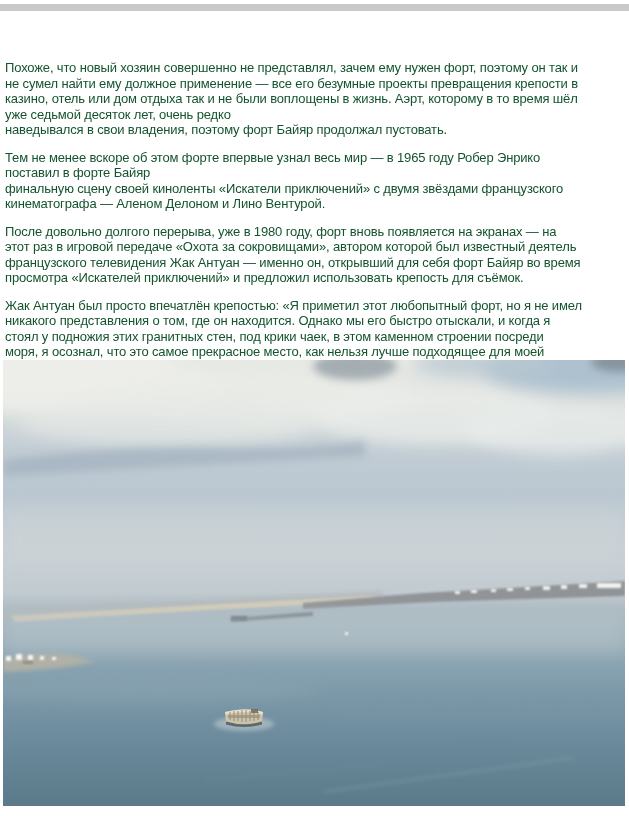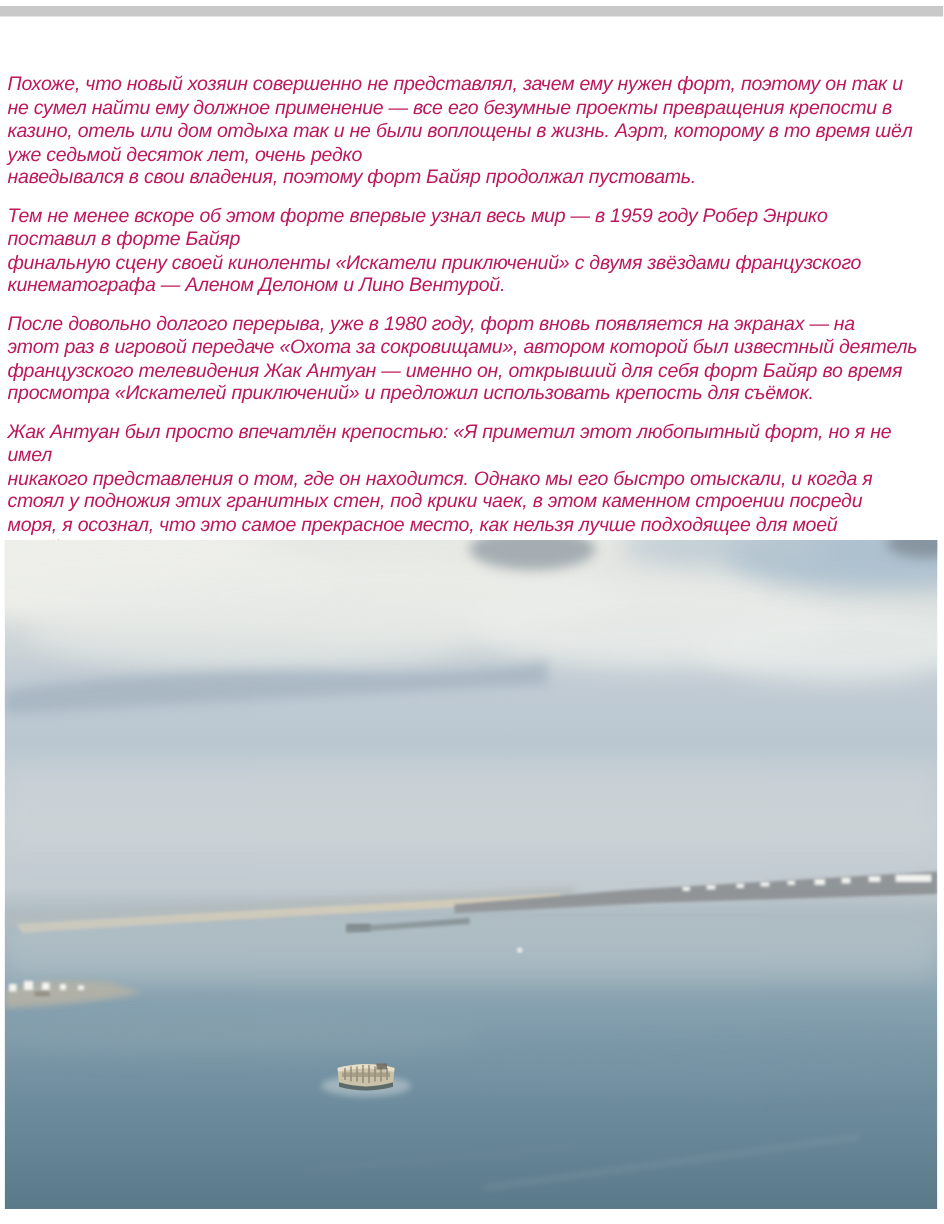--- a/index.html
+++ b/index.html
@@ -8,42 +8,42 @@
     background:#ffffff;font-family:"Liberation Sans",sans-serif;
   }
   .top-bar{
     position:absolute;left:0;top:4px;width:629px;height:7px;
     background:#c9c9c9;
   }
   .article{
     position:absolute;left:5px;top:48px;width:619px;color:#333333;
   }
   .article p{
-    margin:0 0 10px 0;font-size:13px;line-height:15.5px;
-    white-space:pre-line;letter-spacing:-0.15px;color:#be185d;font-style:italic;
+    margin:12px 0 10px 0;font-size:13px;line-height:15.5px;
+    white-space:pre-line;letter-spacing:-0.15px;color:#14532d;
   }
   .photo-wrap{
     position:absolute;left:3px;top:360px;width:622px;height:446px;overflow:hidden;
   }
   .photo-wrap svg{display:block;}
 </style>
 </head>
 <body>
 
 <div class="page">
 
   <div class="top-bar"></div>
 
   <div class="article">
     <p>Похоже, что новый хозяин совершенно не представлял, зачем ему нужен форт, поэтому он так и
 не сумел найти ему должное применение — все его безумные проекты превращения крепости в
 казино, отель или дом отдыха так и не были воплощены в жизнь. Аэрт, которому в то время шёл
 уже седьмой десяток лет, очень редко
 наведывался в свои владения, поэтому форт Байяр продолжал пустовать.</p>
-    <p>Тем не менее вскоре об этом форте впервые узнал весь мир — в 1959 году Робер Энрико
+    <p>Тем не менее вскоре об этом форте впервые узнал весь мир — в 1965 году Робер Энрико
 поставил в форте Байяр
 финальную сцену своей киноленты «Искатели приключений» с двумя звёздами французского
 кинематографа — Аленом Делоном и Лино Вентурой.</p>
     <p>После довольно долгого перерыва, уже в 1980 году, форт вновь появляется на экранах — на
 этот раз в игровой передаче «Охота за сокровищами», автором которой был известный деятель
 французского телевидения Жак Антуан — именно он, открывший для себя форт Байяр во время
 просмотра «Искателей приключений» и предложил использовать крепость для съёмок.</p>
     <p>Жак Антуан был просто впечатлён крепостью: «Я приметил этот любопытный форт, но я не имел
 никакого представления о том, где он находится. Однако мы его быстро отыскали, и когда я
 стоял у подножия этих гранитных стен, под крики чаек, в этом каменном строении посреди

